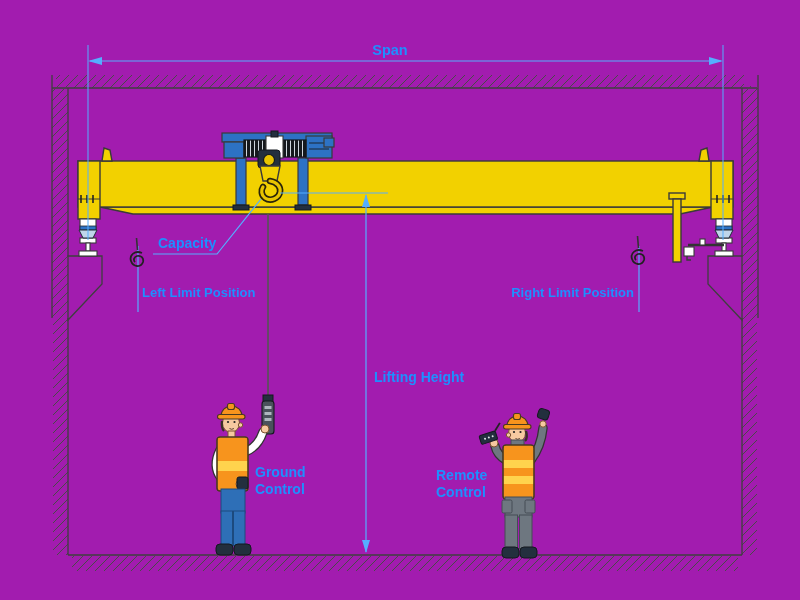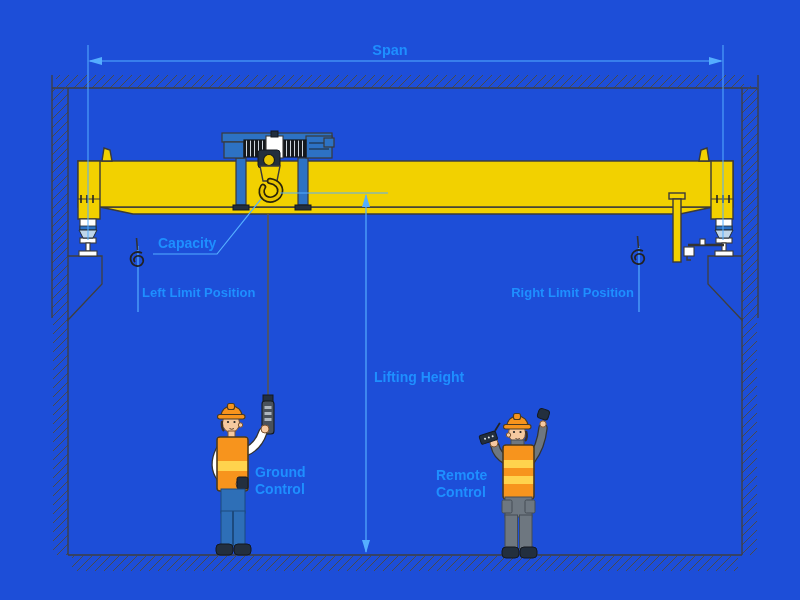--- a/index.html
+++ b/index.html
@@ -1,17 +1,17 @@
 <!DOCTYPE html>
 <html style="--label-blue: #1e8fff; --dim-blue: #55aeff; --girder-yellow: #f2d100; --trolley-blue: #2d72c4; --outline-dark: #3a3a3a; --helmet-orange: #f7941d; --vest-orange: #f7941d; --stripe-yellow: #ffd34d; --pants-blue: #2e6fb7; --gray-suit: #6e7780; --skin: #f6c9a0; --dark-navy: #232f3e; --cable-gray: #555555;"><head>
 <meta charset="utf-8">
 <style>
   html,body{margin:0;padding:0;background:#ffffff;}
   .stage{
-    position:relative;width:800px;height:600px;background:#1d4ed8;overflow:hidden;
+    position:relative;width:800px;height:600px;background:#a21caf;overflow:hidden;
     font-family:"Liberation Sans", sans-serif;
   }
   svg text{
     font-family:"Liberation Sans", sans-serif;
     font-weight:600;
     fill:var(--label-blue,#1e8fff);
   }
   .dim-line{stroke:var(--dim-blue,#55aeff);stroke-width:1.2;fill:none;}
   .dim-fill{fill:var(--dim-blue,#55aeff);stroke:none;}
   .outline{stroke:var(--outline-dark,#333);fill:none;}

